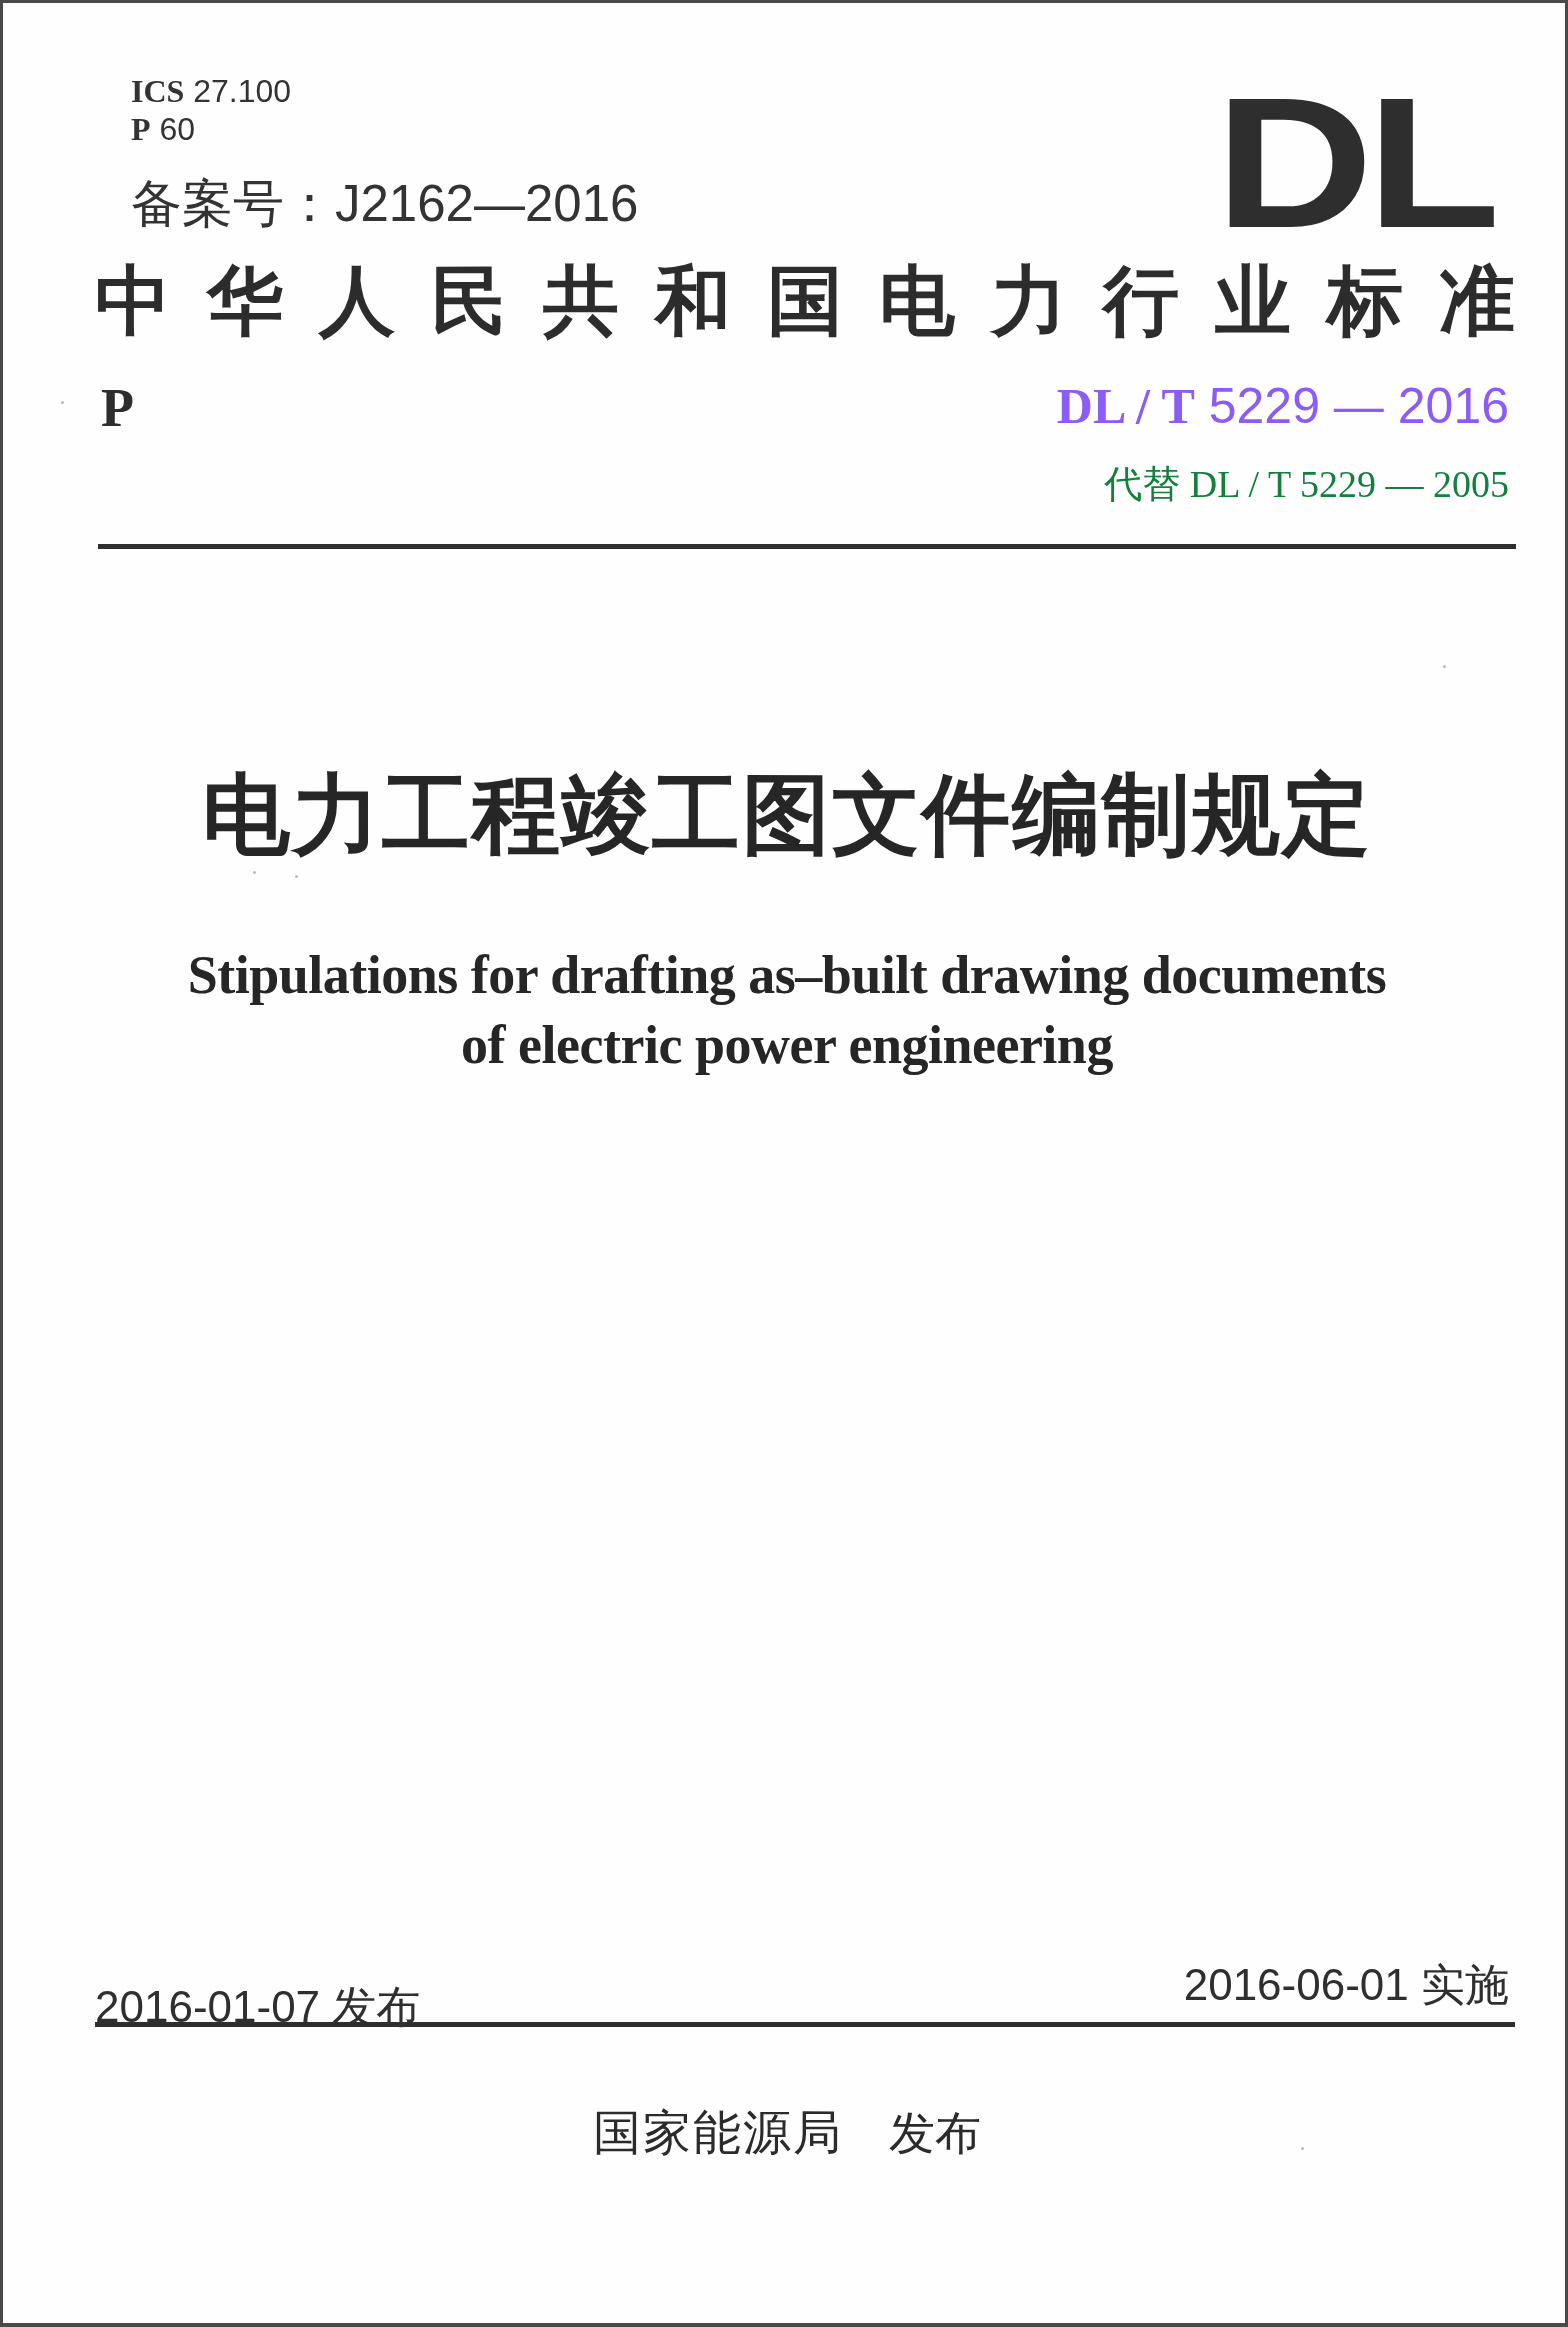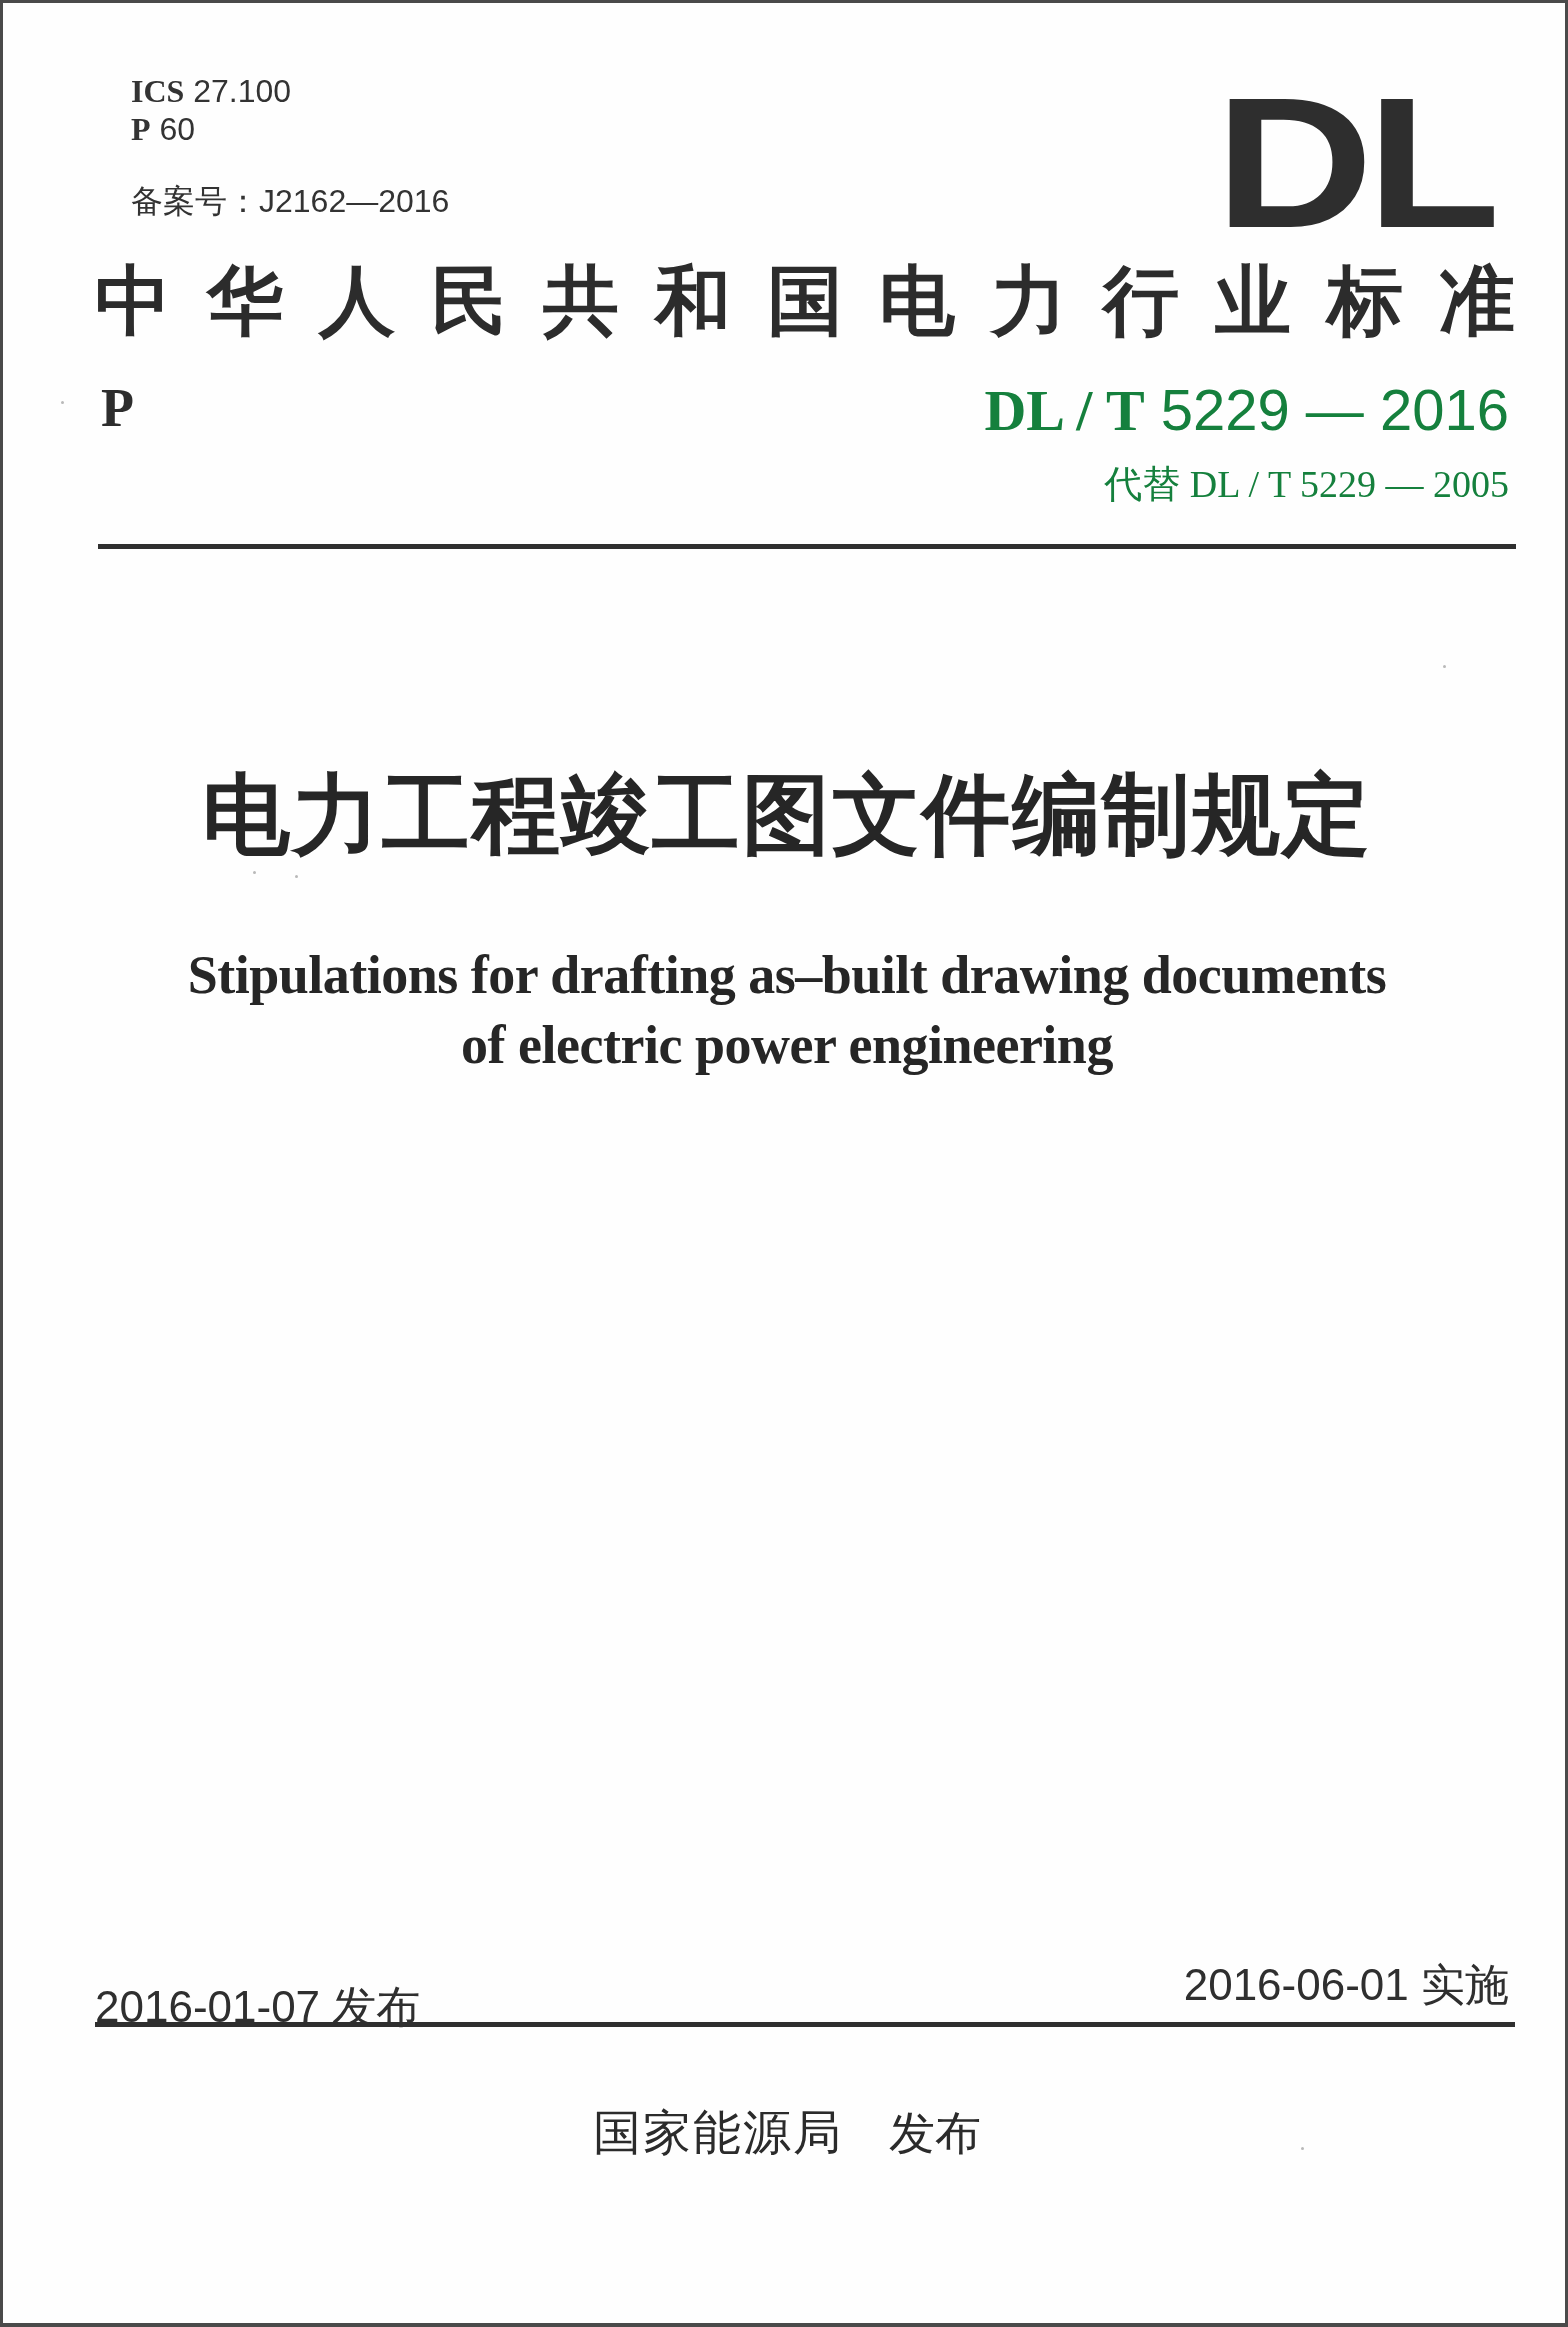--- a/index.html
+++ b/index.html
@@ -7,35 +7,35 @@
   .page {
     position: absolute; left: 0; top: 0; width: 1568px; height: 2327px;
     box-sizing: border-box; border: 3px solid #4a4a4a; border-bottom-width: 4px;
     background: #fefefe; color: #2b2b2b;
   }
   .abs { position: absolute; white-space: nowrap; }
   .meta { left: 128px; font-family: "Liberation Sans", "DejaVu Sans", sans-serif; font-size: 32px; line-height: 1; color: #333; }
   .meta b { font-family: "Liberation Serif", "DejaVu Serif", serif; font-weight: bold; }
   #meta-ics { top: 72px; }
   #meta-p { top: 110px; }
-  #meta-reg { top: 182px; font-size: 32px; text-align: right; }
+  #meta-reg { top: 175px; font-size: 51px; text-align: right; }
   .logo {
     left: 1212px; top: 92px; width: 275px; height: 136px;
     font-family: "Liberation Sans", "DejaVu Sans", sans-serif; font-weight: bold;
     font-size: 186px; line-height: 136px; letter-spacing: -6px; color: #2e2e2e;
     transform: scaleX(1.18); transform-origin: left top;
   }
   .std-title {
     left: 92px; top: 258px; width: 1420px; display: flex; justify-content: space-between;
     font-family: "DejaVu Serif", "Liberation Serif", serif; font-weight: bold;
     font-size: 76px; line-height: 80px; color: #2c2c2c;
   }
   .std-title span { display: inline-block; }
   .cls-p { left: 98px; top: 378px; font-family: "Liberation Serif", "DejaVu Serif", serif; font-weight: bold; font-size: 54px; line-height: 1; color: #2d2d2d; }
-  .std-no { right: 56px; top: 378px; font-size: 58px; line-height: 1; color: #15803d; font-family: "Liberation Sans", "DejaVu Sans", sans-serif; }
+  .std-no { right: 56px; top: 378px; font-size: 50px; line-height: 1; color: #8b5cf6; font-family: "Liberation Sans", "DejaVu Sans", sans-serif; }
   .std-no b { font-family: "Liberation Serif", "DejaVu Serif", serif; font-weight: bold; }
   .replace { right: 56px; top: 462px; font-family: "Liberation Serif", "DejaVu Serif", serif; font-size: 38px; line-height: 1; color: #15803d; }
   .rule { position: absolute; left: 95px; width: 1418px; height: 5px; background: #2f2f2f; }
   #rule-top { top: 541px; }
   #rule-bottom { top: 2019px; left: 92px; width: 1420px; height: 5px; }
   .main-cn {
     left: 0; width: 1568px; top: 762px; text-align: center;
     font-family: "DejaVu Sans", "Liberation Sans", sans-serif; font-weight: bold;
     font-size: 88px; line-height: 100px; color: #262626; letter-spacing: 2px;
   }

